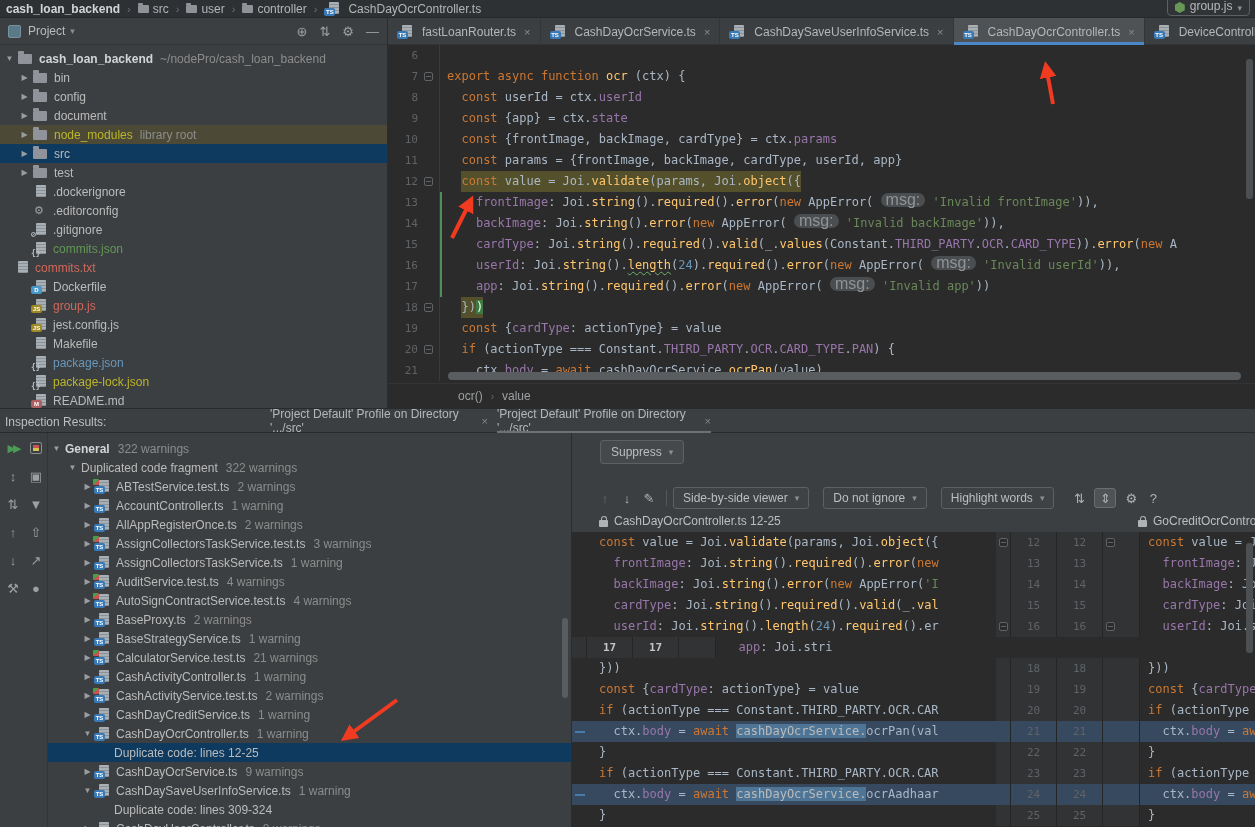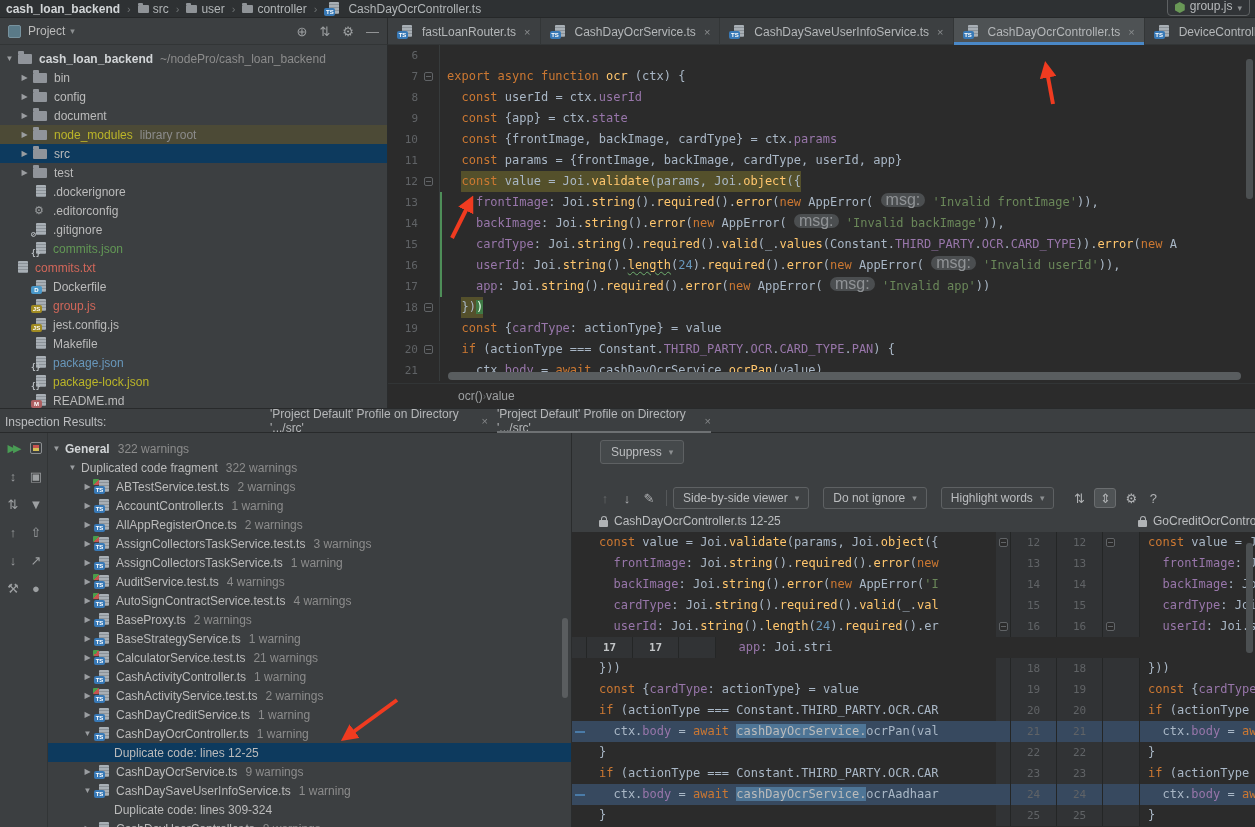--- a/index.html
+++ b/index.html
@@ -79,21 +79,21 @@
   .c-k{color:#cc7832;} .c-f{color:#ffc66d;} .c-p{color:#9876aa;} .c-s{color:#6a8759;}
   .c-n{color:#6897bb;} .c-d{color:#a9b7c6;}
   .c-h{display:inline-block;background:#4b4e50;color:#909396;border-radius:7px;padding:0 5px;
        font-size:16px;line-height:14px;vertical-align:1px;font-family:"Liberation Sans",sans-serif;}
   .c-u{text-decoration:underline wavy #6faf6f 1px;text-underline-offset:2px;}
   .c-mb{background:#3f7a45;color:#e8ffe8;}
   .c-w{background:#4e7596;}
   #e-hscroll{position:absolute;left:60px;right:14px;bottom:3px;height:8px;border-radius:4px;background:#595d5f;}
   #e-vscroll{position:absolute;right:2px;top:14px;width:7px;height:140px;border-radius:3px;background:#4c5052;}
   #ecrumb{position:absolute;left:388px;top:383px;width:867px;height:25px;background:#2b2b2b;
-          border-top:1px solid #323536;display:flex;align-items:center;padding-left:70px;color:#9da0a2;}
+          border-top:1px solid #323536;display:flex;align-items:center;padding-left:70px;gap:8px;color:#9da0a2;}
   #ecrumb .sep{color:#666a6c;font-size:10px;}
 
   
   #insphead{position:absolute;left:0;top:408px;width:1255px;height:25px;background:#3c3f41;
             border-top:1px solid #282a2b;border-bottom:1px solid #282a2b;}
   #insphead .title{position:absolute;left:5px;top:0;height:25px;display:flex;align-items:center;color:#bcbec0;}
   .ins-tab{position:absolute;top:0;height:24px;display:flex;align-items:center;justify-content:center;gap:7px;color:#b5b7b9;}
   .ins-tab .x{color:#85888a;font-size:11px;}
   .ins-tab.active:after{content:"";position:absolute;left:0;right:0;bottom:-1px;height:3px;background:#6e7173;}
 

